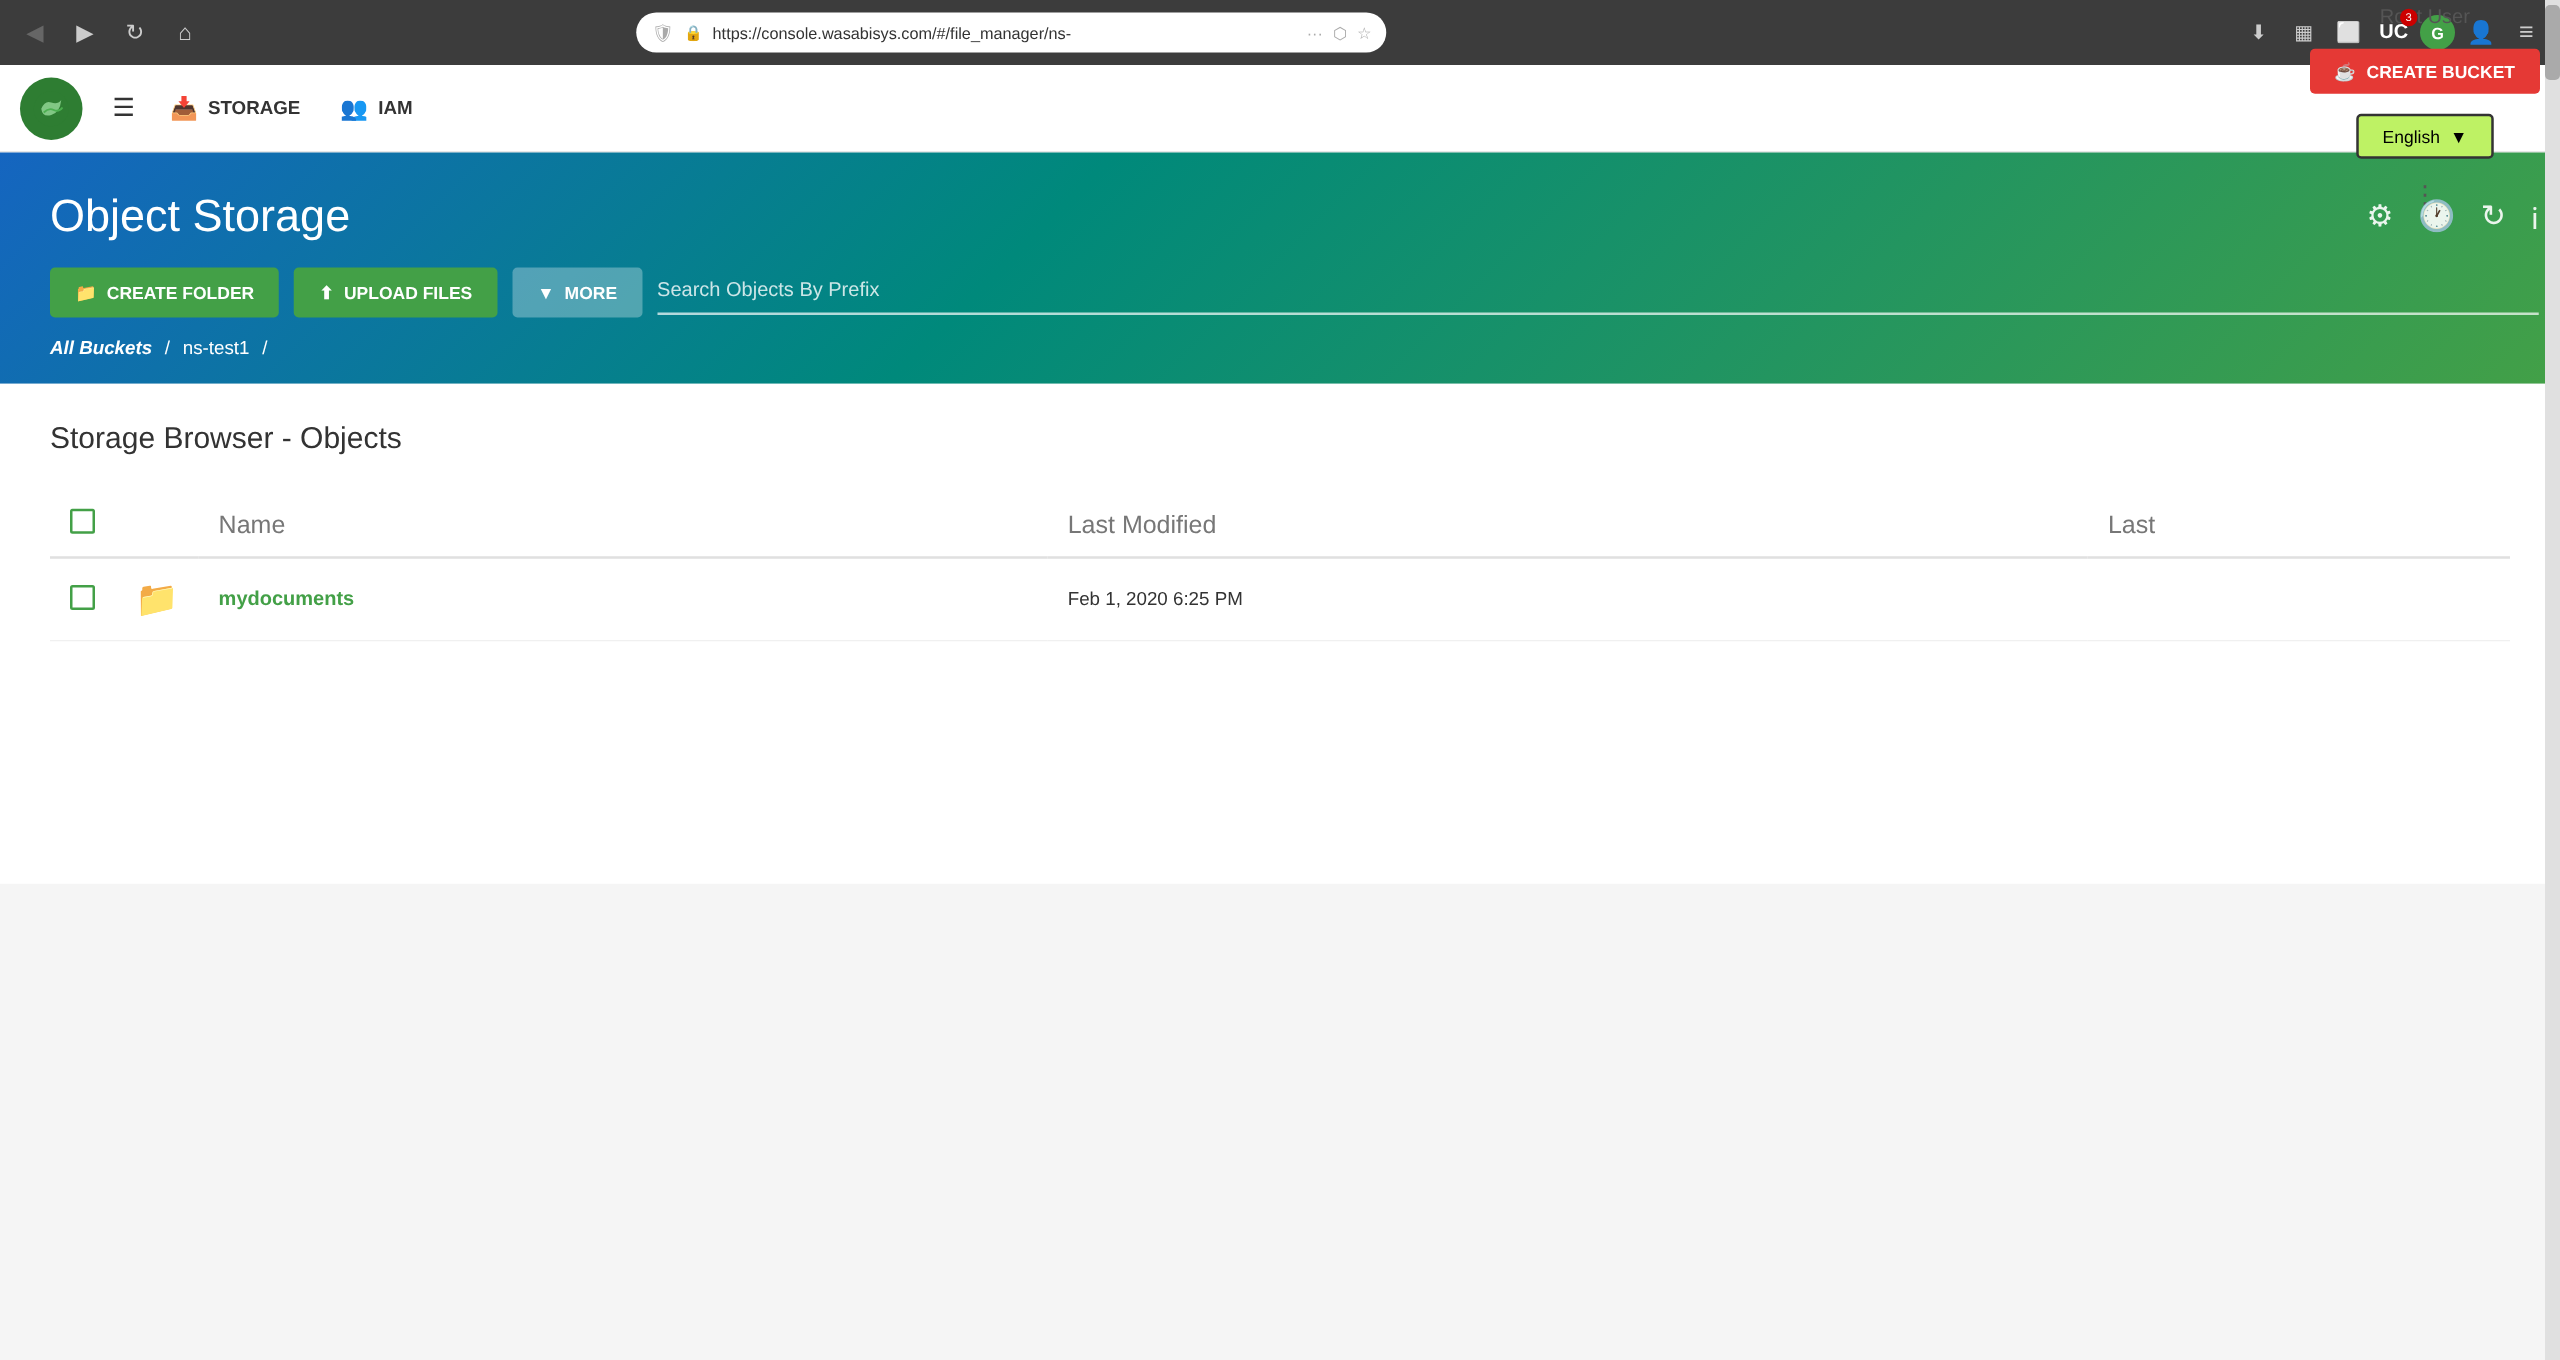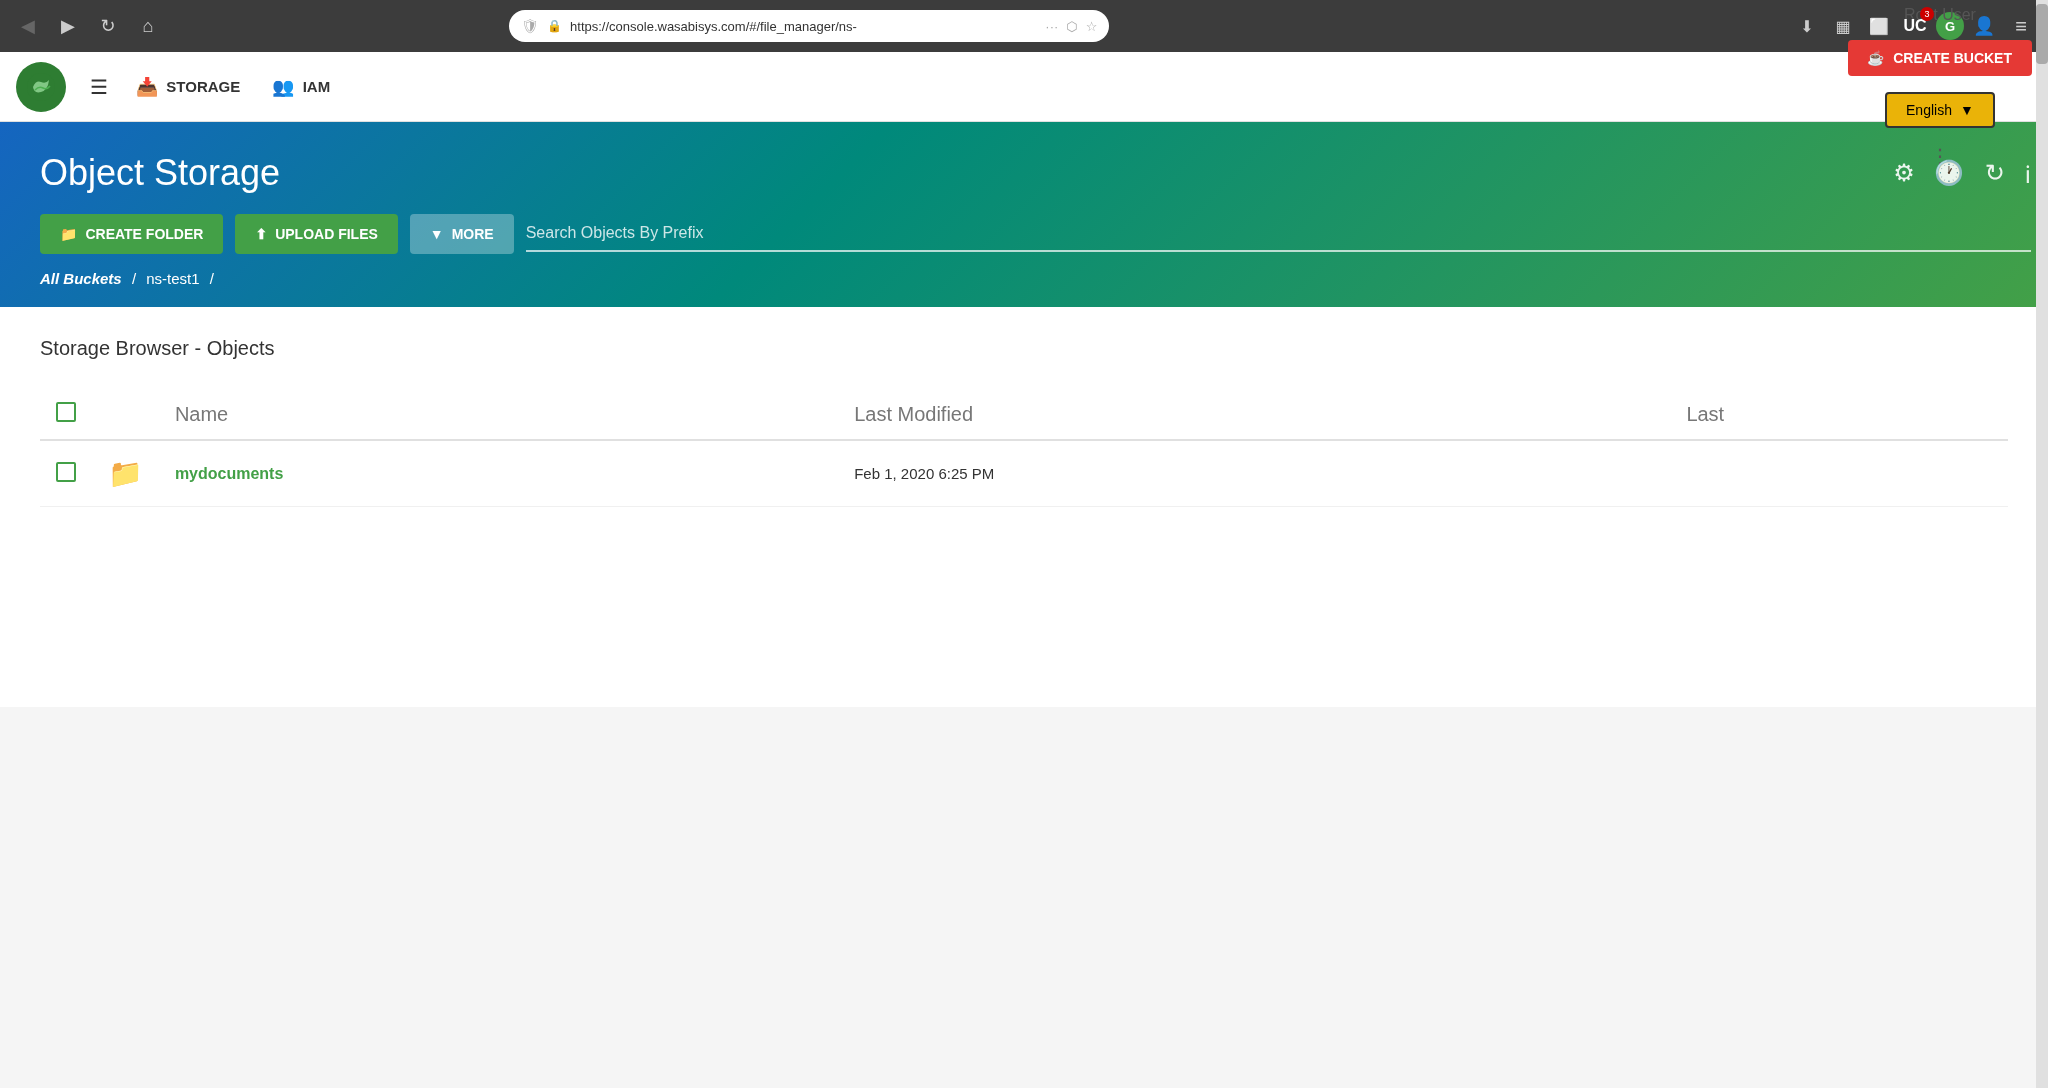--- a/index.html
+++ b/index.html
@@ -123,21 +123,21 @@
       font-weight: 700;
       cursor: pointer;
       display: flex; align-items: center; gap: 8px;
       text-transform: uppercase;
     }
     .language-selector {
       border: 2px solid #333;
       border-radius: 4px;
       padding: 8px 19px;
       font-size: 14px;
-      background: #eab308;
+      background: #bef264;
       cursor: pointer;
       display: flex; align-items: flex-start; gap: 8px;
     }
     .more-dots-btn {
       background: none; border: none; cursor: pointer;
       font-size: 20px; color: #555;
     }
 
     
     .banner {
@@ -231,21 +231,21 @@
     }
     .breadcrumb-sep { margin: 0 6px; }
 
     
     .content {
       background: white;
       padding: 30px 40px;
       min-height: 400px;
     }
     .content-title {
-      font-size: 20px;
+      font-size: 24px;
       color: #333;
       font-weight: 400;
       margin-bottom: 30px;
     }
 
     
     .objects-table {
       width: 100%;
       border-collapse: collapse;
     }

